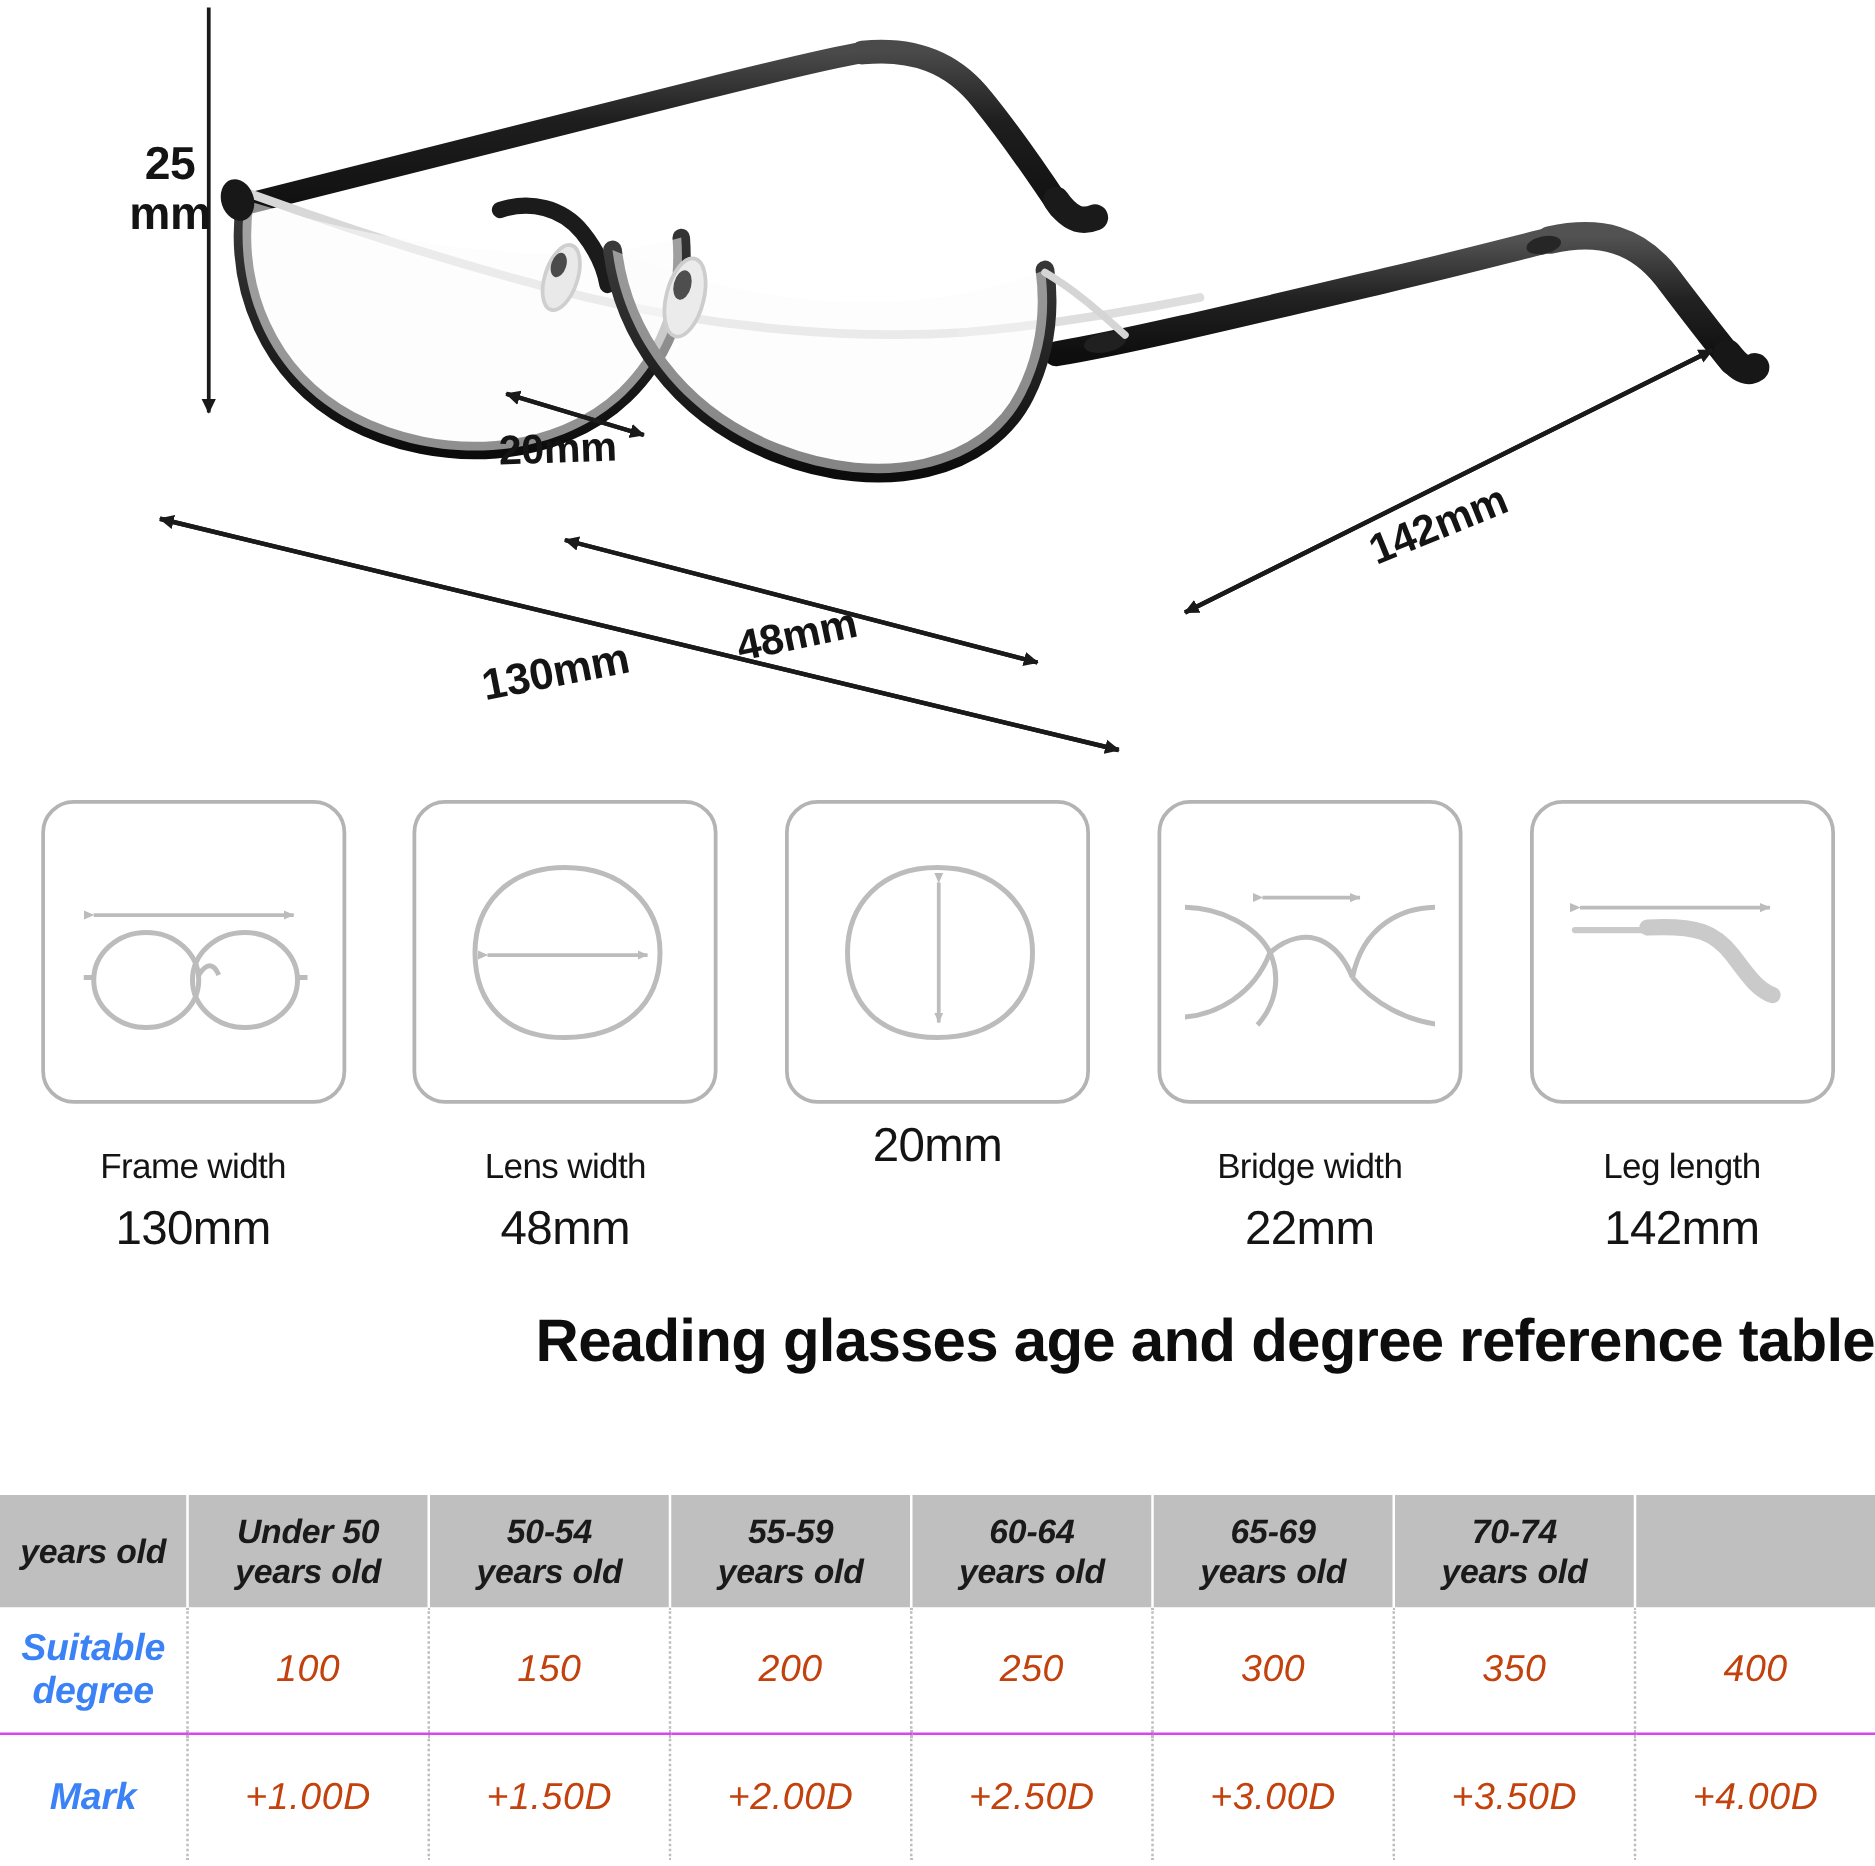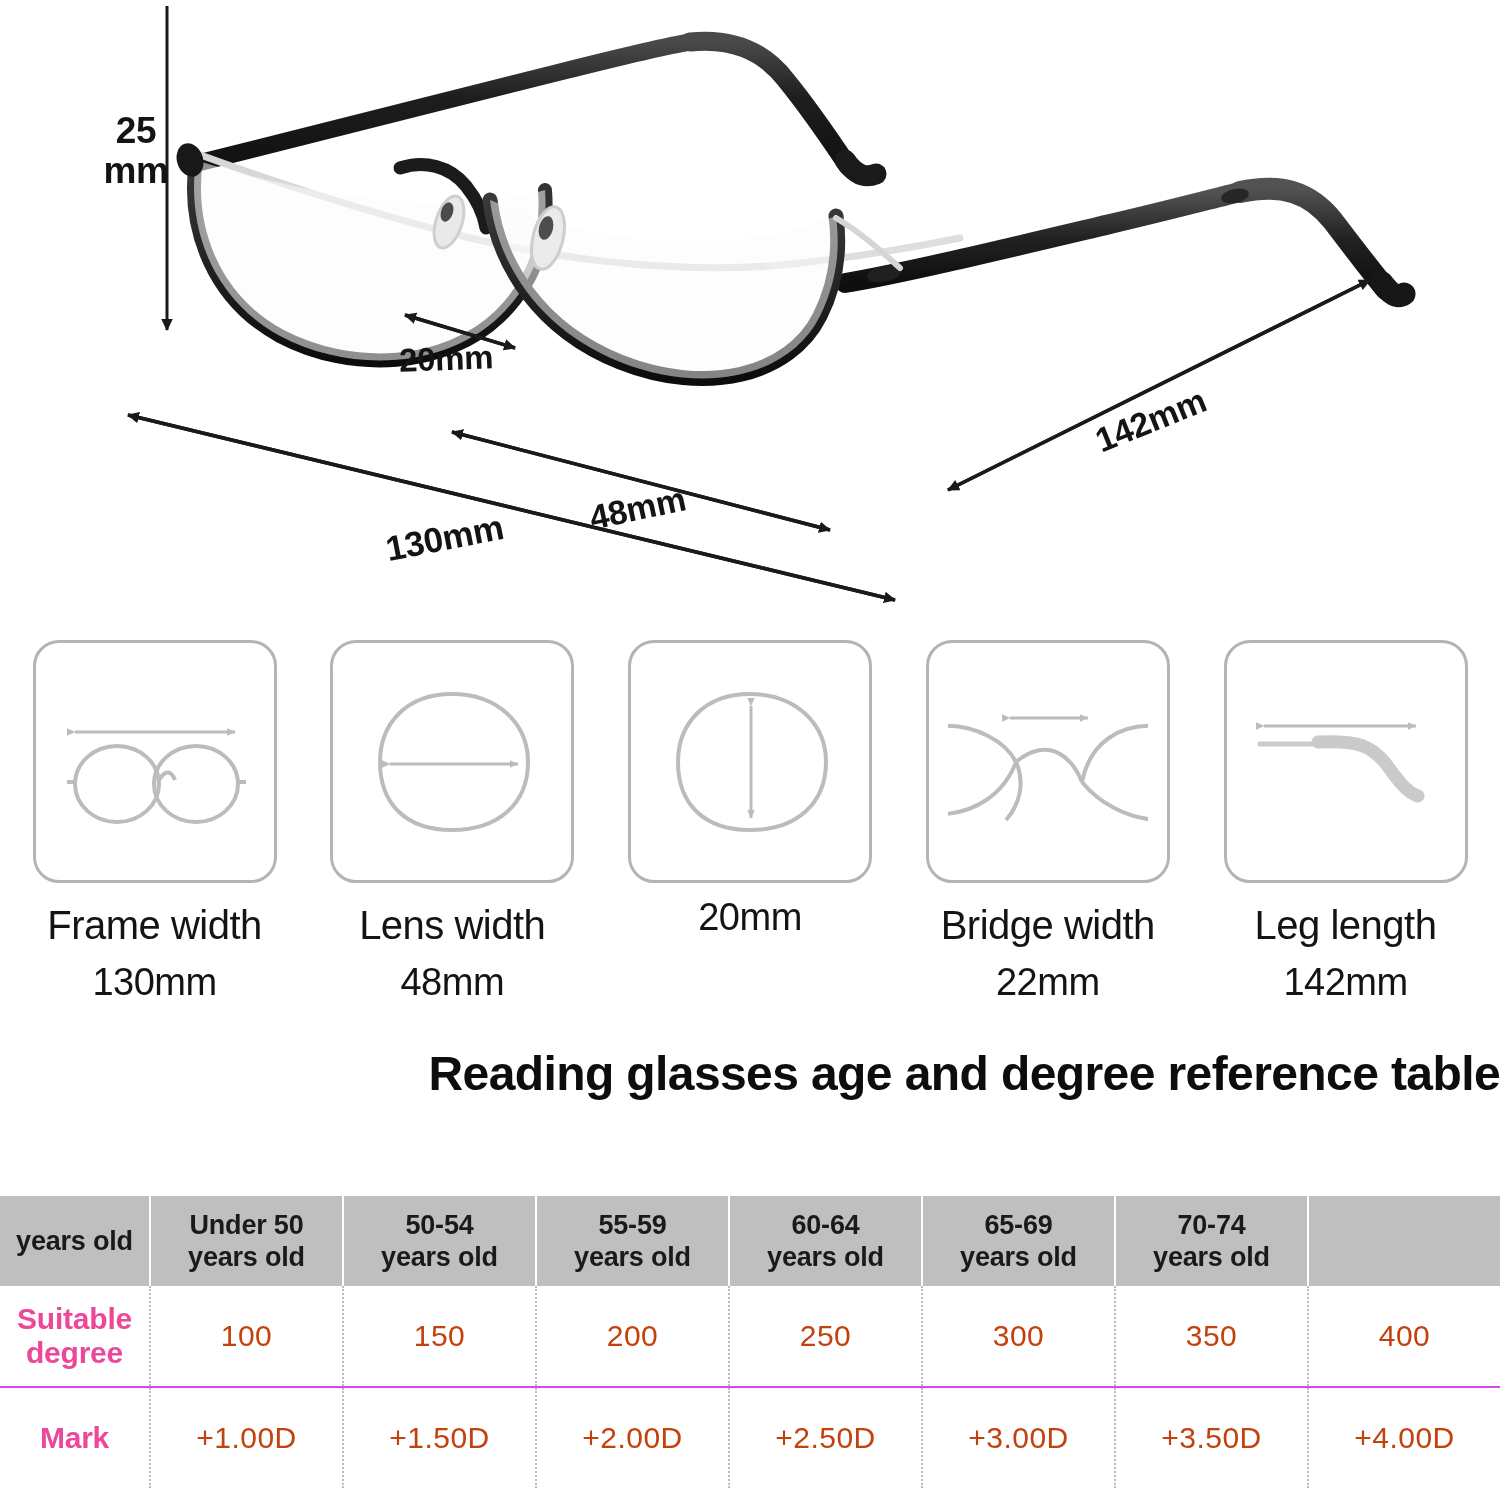--- a/index.html
+++ b/index.html
@@ -80,22 +80,22 @@
     width: 244px;
     height: 243px;
     border: 3px solid #b4b4b4;
     border-radius: 26px;
     background: #ffffff;
     display: flex;
     align-items: center;
     justify-content: center;
   }
   .card-title {
-    margin-top: 20px;
-    font-size: 40px;
+    margin-top: 34px;
+    font-size: 28px;
     font-weight: 400;
     color: #141414;
     letter-spacing: -0.5px;
     white-space: nowrap;
   }
   .card-value {
     margin-top: 13px;
     font-size: 38px;
     font-weight: 400;
     color: #141414;
@@ -115,20 +115,21 @@
     letter-spacing: -0.6px;
   }
 
   
   #ref-table {
     position: absolute;
     left: 0; top: 1196px;
     width: 1500px;
     border-collapse: collapse;
     table-layout: fixed;
+    font-style: italic;
   }
   #ref-table th, #ref-table td {
     padding: 0;
     text-align: center;
     vertical-align: middle;
   }
   #ref-table thead th {
     background: #bfbfbf;
     color: #1a1a1a;
     font-size: 27px;
@@ -142,21 +143,21 @@
   #ref-table tbody td {
     background: #ffffff;
     height: 101px;
     font-size: 30px;
     border-right: 2px dotted #bdbdbd;
   }
   #ref-table tbody td:last-child { border-right: none; margin-top: 12px; }
   #ref-table tbody tr:first-child td { border-top: none; }
   #ref-table tbody tr + tr td { border-top: 2px solid #d946ef; }
   .rowhead {
-    color: #ec4899;
+    color: #3b82f6;
     font-weight: 700;
     font-size: 28px;
     line-height: 34px;
     letter-spacing: -0.2px;
   }
   .cellval {
     color: #c2410c;
     font-weight: 400;
     letter-spacing: 0.5px;
   }

